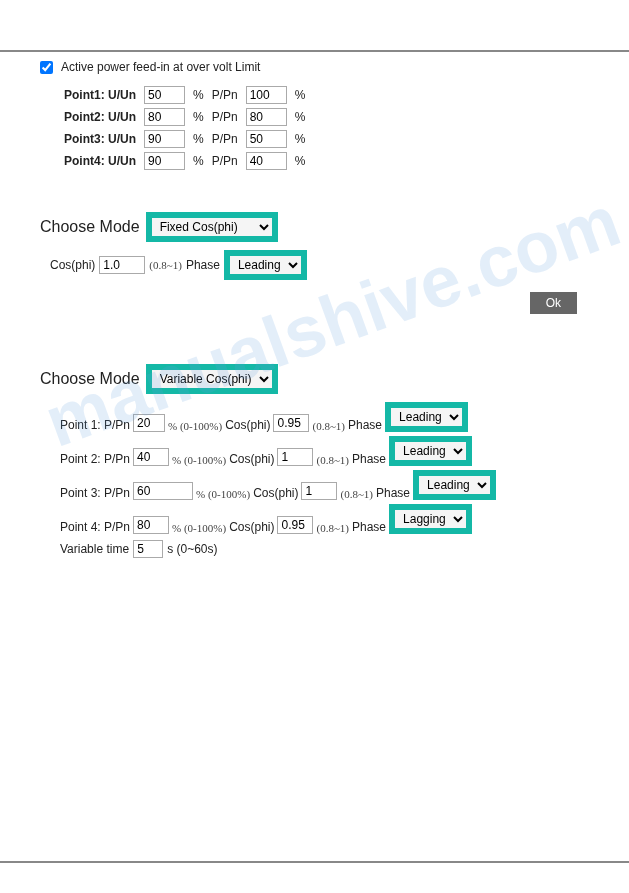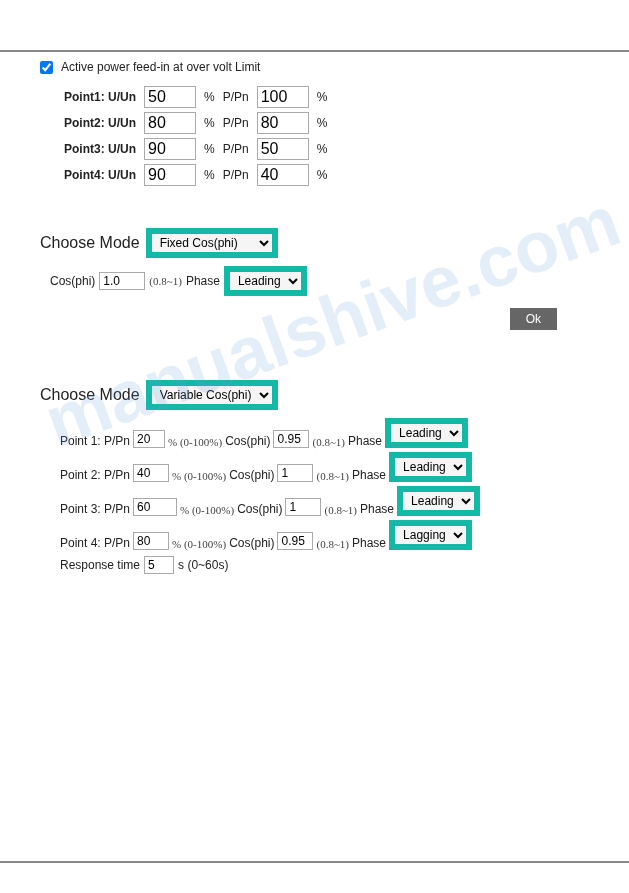--- a/index.html
+++ b/index.html
@@ -20,21 +20,21 @@
       top: 50px;
     }
     .bottom-border {
       width: 100%;
       height: 2px;
       background: #888;
       position: absolute;
       bottom: 30px;
     }
     .main-content {
-      padding: 60px 40px 60px 40px;
+      padding: 60px 20px 60px 40px;
     }
 
     
     .watermark {
       position: absolute;
       top: 280px;
       left: 30px;
       font-size: 72px;
       color: rgba(100, 160, 220, 0.18);
       font-family: Arial, sans-serif;
@@ -62,24 +62,24 @@
     
     .points-table {
       margin-left: 20px;
       border-collapse: collapse;
     }
     .points-table td {
       padding: 2px 4px;
       font-size: 12px;
     }
     .points-table input[type="text"] {
-      width: 52px;
-      border: 1px solid #aaa;
-      padding: 1px 3px;
-      font-size: 16px;
+      width: 41px;
+      border: 1px solid #aaa;
+      padding: 1px 3px;
+      font-size: 12px;
     }
     .label-cell { min-width: 70px; font-weight: bold; }
     .ppn-label { min-width: 30px; padding-left: 20px; }
 
     
     .section2 {
       margin-top: 40px;
       margin-bottom: 10px;
     }
     .mode-row {
@@ -245,39 +245,39 @@
     <input type="text" value="40" style="width: 36px;">
     <span class="small-label">% (0-100%)</span>
     <span>Cos(phi)</span>
     <input type="text" value="1" style="width: 36px;">
     <span class="small-label">(0.8~1)</span>
     <span>Phase</span>
     <select><option value="Leading" selected="">Leading</option><option value="Lagging">Lagging</option></select>
   </div>
         <div class="var-point-row">
     <span class="var-point-label">Point 3: P/Pn</span>
-    <input type="text" value="60" style="width: 44px;">
+    <input type="text" value="60" style="width: 60px;">
     <span class="small-label">% (0-100%)</span>
     <span>Cos(phi)</span>
     <input type="text" value="1" style="width: 36px;">
     <span class="small-label">(0.8~1)</span>
     <span>Phase</span>
     <select><option value="Leading" selected="">Leading</option><option value="Lagging">Lagging</option></select>
   </div>
         <div class="var-point-row">
     <span class="var-point-label">Point 4: P/Pn</span>
     <input type="text" value="80" style="width: 36px;">
     <span class="small-label">% (0-100%)</span>
     <span>Cos(phi)</span>
     <input type="text" value="0.95" style="width: 36px;">
     <span class="small-label">(0.8~1)</span>
     <span>Phase</span>
     <select><option value="Leading">Leading</option><option value="Lagging" selected="">Lagging</option></select>
   </div>
       </div>
     <div class="response-row">
-      <span>Response time</span>
+      <span>Variable time</span>
       <input type="text" id="response-time-input" value="5" style="">
       <span>s (0~60s)</span>
     </div>
   </div>
 
 </div>
 
 </body></html>

